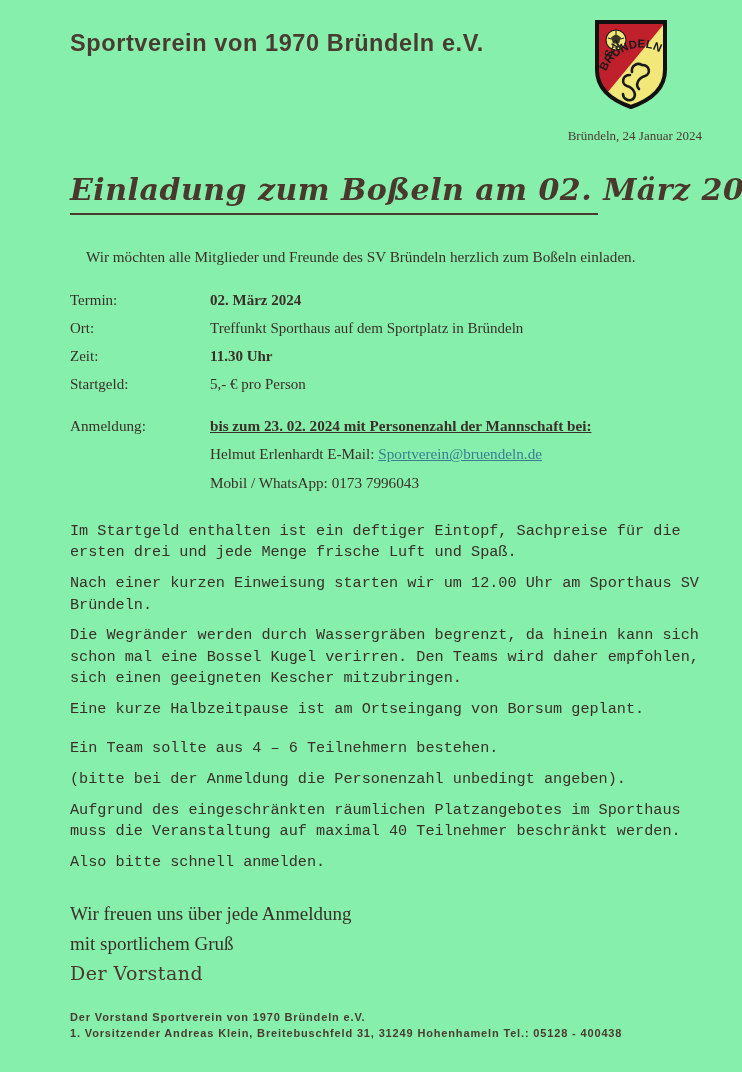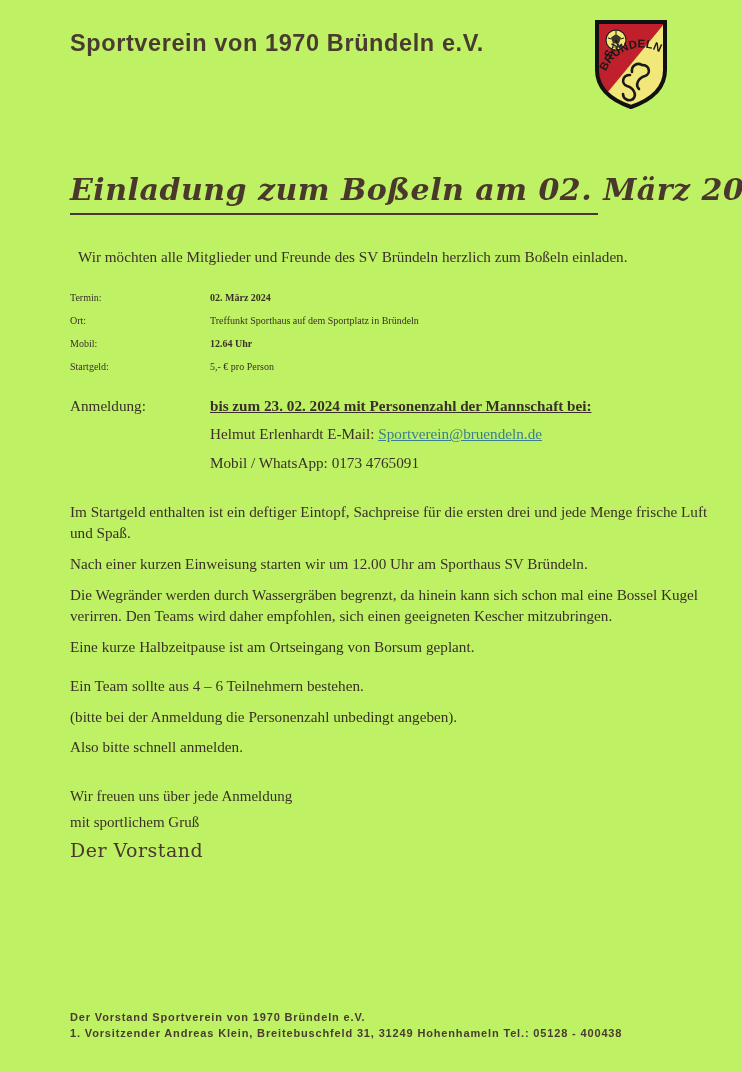--- a/index.html
+++ b/index.html
@@ -9,21 +9,21 @@
     background: #ffffff;
   }
   body {
     font-family: "Liberation Serif", "DejaVu Serif", serif;
     color: #3a3028;
   }
   #page {
     position: relative;
     width: 742px;
     height: 1072px;
-    background: #bef264;
+    background: #86efac;
     overflow: hidden;
     box-sizing: border-box;
   }
 
   
   .header {
     position: absolute;
     left: 0; top: 0;
     width: 742px;
     height: 120px;
@@ -82,36 +82,36 @@
   .content {
     position: absolute;
     left: 70px;
     top: 245px;
     width: 638px;
     font-size: 15.2px;
     line-height: 1.0;
   }
 
   .intro-line {
-    margin: 0 0 0 8px;
+    margin: 0 0 0 16px;
     padding-top: 4px;
     font-size: 15.2px;
     color: #3a3028;
   }
 
   
   .details {
     margin-top: 29px;
     border-collapse: collapse;
     width: 100%;
   }
   .details td {
     padding: 0 0 13px 0;
     vertical-align: top;
-    font-size: 10px;
+    font-size: 15px;
     color: #3a3028;
   }
   .details td.label {
     width: 140px;
     white-space: nowrap;
   }
   .details td.value { }
 
   .v-bold { font-weight: bold; }
   .v-red  { color: #e32020; }
@@ -143,30 +143,31 @@
 
   
   .para {
     margin-top: 18px;
   }
   .para p {
     margin: 0 0 9px 0;
     font-size: 15.2px;
     line-height: 1.42;
     color: #3a3028;
+    font-family: Liberation Mono, monospace;
   }
   .para p:last-child { margin-bottom: 0; }
 
   
   .closing {
     margin-top: 31px;
   }
   .closing p {
     margin: 0 0 11px 0;
-    font-size: 15px;
+    font-size: 19px;
     color: #3a3028;
   }
   .signature {
     margin-top: 6px;
     font-family: "DejaVu Serif", "Liberation Serif", serif;
     font-size: 19px;
     color: #4a382c;
     letter-spacing: 0.5px;
   }
 
@@ -226,40 +227,41 @@
             <path d="M49 47 C44 44 38 48 39 54"></path>
             <path d="M40 81 C36 84 30 81 30 76"></path>
           </g>
         </g>
 
         <path d="M4 4 H72 V52 C72 70 58 82 38 89 C18 82 4 70 4 52 Z" fill="none" stroke="#111111" stroke-width="4"></path>
       </svg>
     </div>
   </div>
 
+  <div class="date-line">Bründeln, 24 Januar 2024</div>
 
   <div class="invite-heading">Einladung zum Boßeln am 02. März 2024</div>
 
   <div class="content">
 
     <p class="intro-line">Wir möchten alle Mitglieder und Freunde des SV Bründeln herzlich zum Boßeln einladen.</p>
 
     <table class="details">
       <tbody>
         <tr>
           <td class="label">Termin:</td>
           <td class="value v-bold">02. März 2024</td>
         </tr>
         <tr>
           <td class="label">Ort:</td>
           <td class="value v-red">Treffunkt Sporthaus auf dem Sportplatz in Bründeln</td>
         </tr>
         <tr>
-          <td class="label">Mobil:</td>
-          <td class="value v-bold">12.64 Uhr</td>
+          <td class="label">Zeit:</td>
+          <td class="value v-bold">11.30 Uhr</td>
         </tr>
         <tr>
           <td class="label">Startgeld:</td>
           <td class="value">5,- € pro Person</td>
         </tr>
       </tbody>
     </table>
 
     <div class="reg">
       <table class="reg-table">
@@ -269,36 +271,37 @@
             <td>
               <span class="reg-head">bis zum 23. 02. 2024  mit Personenzahl der Mannschaft bei:</span>
             </td>
           </tr>
           <tr>
             <td class="label"></td>
             <td><span>Helmut Erlenhardt E-Mail: </span><a class="email-link" href="#">Sportverein@bruendeln.de</a></td>
           </tr>
           <tr>
             <td class="label"></td>
-            <td>Mobil / WhatsApp: 0173 4765091</td>
+            <td>Mobil / WhatsApp: 0173 7996043</td>
           </tr>
         </tbody>
       </table>
     </div>
 
     <div class="para">
       <p>Im Startgeld enthalten ist ein deftiger Eintopf, Sachpreise für die ersten drei und jede Menge frische Luft und Spaß.</p>
       <p>Nach einer kurzen Einweisung starten wir um 12.00 Uhr am Sporthaus SV Bründeln.</p>
       <p>Die Wegränder werden durch Wassergräben begrenzt, da hinein kann sich schon mal eine Bossel Kugel verirren. Den Teams wird daher empfohlen, sich einen geeigneten Kescher mitzubringen.</p>
       <p>Eine kurze Halbzeitpause ist am Ortseingang von Borsum geplant.</p>
     </div>
 
     <div class="para">
       <p>Ein Team sollte aus 4 – 6 Teilnehmern bestehen.</p>
       <p>(bitte bei der Anmeldung die Personenzahl unbedingt angeben).</p>
+      <p>Aufgrund des eingeschränkten räumlichen Platzangebotes im Sporthaus muss die Veranstaltung auf maximal 40 Teilnehmer beschränkt werden.</p>
       <p>Also bitte schnell anmelden.</p>
     </div>
 
     <div class="closing">
       <p>Wir freuen uns über jede Anmeldung</p>
       <p>mit sportlichem Gruß</p>
       <div class="signature">Der Vorstand</div>
     </div>
   </div>
 

